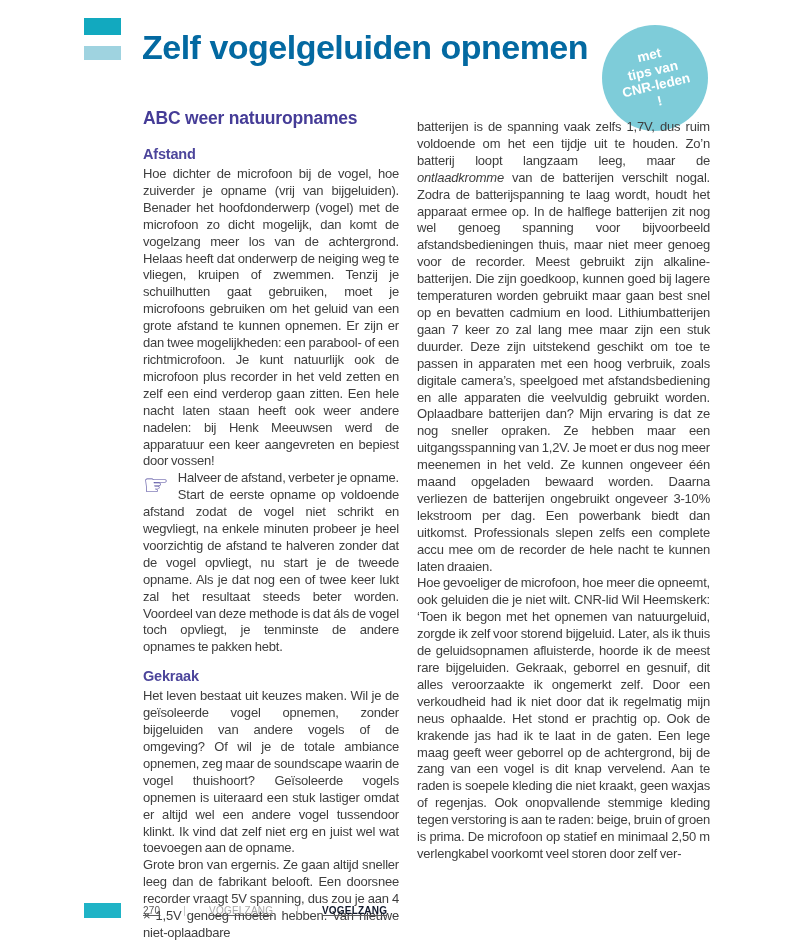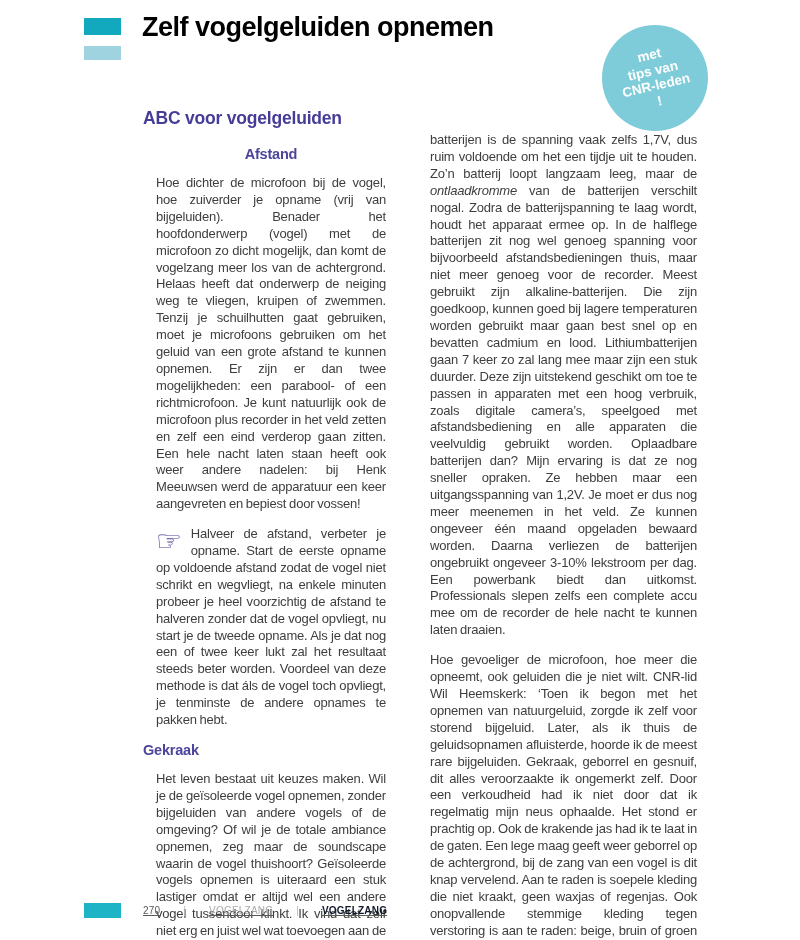--- a/index.html
+++ b/index.html
@@ -4,45 +4,45 @@
 <style>
   html,body{margin:0;padding:0;}
   body{
     width:800px;height:940px;background:#ffffff;position:relative;overflow:hidden;
     font-family:"Liberation Sans", sans-serif;
   }
   .block{position:absolute;}
   .block-dark{left:84px;top:18px;width:37px;height:17px;background:#12a9bf;}
   .block-light{left:84px;top:46px;width:37px;height:14px;background:#9fd3e0;}
   .page-title{
-    position:absolute;left:142px;top:12px;margin:0;
-    font-size:27px;font-weight:bold;color:#000000;letter-spacing:-0.5px;white-space:nowrap;
+    position:absolute;left:142px;top:28px;margin:0;
+    font-size:34px;font-weight:bold;color:#0369a1;letter-spacing:-0.5px;white-space:nowrap;
   }
   .badge{
     position:absolute;left:602px;top:25px;width:106px;height:106px;border-radius:50%;
     background:#7eccd9;z-index:0;display:flex;align-items:center;justify-content:center;
   }
   .badge-text{
     transform:rotate(-13deg);text-align:center;color:#ffffff;font-weight:bold;
     font-size:13.5px;line-height:15.5px;
   }
   .col{position:absolute;z-index:1;}
   .col-left{left:143px;top:108px;width:256px;}
   .col-right{left:417px;top:119px;width:293px;}
   .col p{
-    margin:13px;font-size:13px;line-height:16.9px;color:#3e3e3e;
+    margin:0;font-size:13px;line-height:16.9px;color:#3e3e3e;
     text-align:justify;letter-spacing:-0.2px;word-spacing:-0.6px;
   }
   h2.section{
     margin:0 0 17px 0;font-size:17.5px;font-weight:bold;color:#453c97;letter-spacing:-0.2px;
   }
   h3.sub{
     margin:12px 0 4px 0;font-size:14.5px;font-weight:bold;color:#4c459b;letter-spacing:-0.2px;
   }
-  h3.sub.first{margin-top:0;text-align:center;}
+  h3.sub.first{margin-top:0;}
   .hand{
     float:left;font-family:"DejaVu Sans", sans-serif;font-size:29px;line-height:28px;
     color:#4c459b;margin:1px 9px 0 0;
   }
   .ital{font-style:italic;}
   .footer{
     position:absolute;left:84px;top:902px;height:16px;display:flex;align-items:center;z-index:1;
   }
   .footer-block{width:37px;height:15px;background:#1fb3c6;margin-right:22px;}
   .footer-text{font-size:10px;color:#595959;display:flex;gap:23px;align-items:center;letter-spacing:0.2px;text-decoration:underline;}
@@ -63,31 +63,30 @@
   <div class="badge">
     <div class="badge-text">
       <div>met</div>
       <div>tips van</div>
       <div>CNR-leden</div>
       <div>!</div>
     </div>
   </div>
 
   <div class="col col-left">
-    <h2 class="section">ABC voor vogelgeluiden</h2>
+    <h2 class="section">ABC weer natuuropnames</h2>
 
     <h3 class="sub first">Afstand</h3>
     <p>Hoe dichter de microfoon bij de vogel, hoe zuiverder je opname (vrij van bijgeluiden). Benader het hoofdonderwerp (vogel) met de microfoon zo dicht mogelijk, dan komt de vogelzang meer los van de achtergrond. Helaas heeft dat onderwerp de neiging weg te vliegen, kruipen of zwemmen. Tenzij je schuilhutten gaat gebruiken, moet je microfoons gebruiken om het geluid van een grote afstand te kunnen opnemen. Er zijn er dan twee mogelijkheden: een parabool- of een richtmicrofoon. Je kunt natuurlijk ook de microfoon plus recorder in het veld zetten en zelf een eind verderop gaan zitten. Een hele nacht laten staan heeft ook weer andere nadelen: bij Henk Meeuwsen werd de apparatuur een keer aangevreten en bepiest door vossen!</p>
 
     <p class="tip"><span class="hand">☞</span><span>Halveer de afstand, verbeter je opname. Start de eerste opname op voldoende afstand zodat de vogel niet schrikt en wegvliegt, na enkele minuten probeer je heel voorzichtig de afstand te halveren zonder dat de vogel opvliegt, nu start je de tweede opname. Als je dat nog een of twee keer lukt zal het resultaat steeds beter worden. Voordeel van deze methode is dat áls de vogel toch opvliegt, je tenminste de andere opnames te pakken hebt.</span></p>
 
     <h3 class="sub">Gekraak</h3>
     <p>Het leven bestaat uit keuzes maken. Wil je de geïsoleerde vogel opnemen, zonder bijgeluiden van andere vogels of de omgeving? Of wil je de totale ambiance opnemen, zeg maar de soundscape waarin de vogel thuishoort? Geïsoleerde vogels opnemen is uiteraard een stuk lastiger omdat er altijd wel een andere vogel tussendoor klinkt. Ik vind dat zelf niet erg en juist wel wat toevoegen aan de opname.</p>
 
-    <h3 class="sub">Batterijen</h3>
     <p>Grote bron van ergernis. Ze gaan altijd sneller leeg dan de fabrikant belooft. Een doorsnee recorder vraagt 5V spanning, dus zou je aan 4 × 1,5V genoeg moeten hebben. Van nieuwe niet-oplaadbare</p>
   </div>
 
   <div class="col col-right">
     <p><span>batterijen is de spanning vaak zelfs 1,7V, dus ruim voldoende om het een tijdje uit te houden. Zo’n batterij loopt langzaam leeg, maar de </span><span class="ital">ontlaadkromme</span><span> van de batterijen verschilt nogal. Zodra de batterijspanning te laag wordt, houdt het apparaat ermee op. In de halflege batterijen zit nog wel genoeg spanning voor bijvoorbeeld afstandsbedieningen thuis, maar niet meer genoeg voor de recorder. Meest gebruikt zijn alkaline-batterijen. Die zijn goedkoop, kunnen goed bij lagere temperaturen worden gebruikt maar gaan best snel op en bevatten cadmium en lood. Lithiumbatterijen gaan 7 keer zo zal lang mee maar zijn een stuk duurder. Deze zijn uitstekend geschikt om toe te passen in apparaten met een hoog verbruik, zoals digitale camera’s, speelgoed met afstandsbediening en alle apparaten die veelvuldig gebruikt worden. Oplaadbare batterijen dan? Mijn ervaring is dat ze nog sneller opraken. Ze hebben maar een uitgangsspanning van 1,2V. Je moet er dus nog meer meenemen in het veld. Ze kunnen ongeveer één maand opgeladen bewaard worden. Daarna verliezen de batterijen ongebruikt ongeveer 3-10% lekstroom per dag. Een powerbank biedt dan uitkomst. Professionals slepen zelfs een complete accu mee om de recorder de hele nacht te kunnen laten draaien.</span></p>
 
     <p>Hoe gevoeliger de microfoon, hoe meer die opneemt, ook geluiden die je niet wilt. CNR-lid Wil Heemskerk: ‘Toen ik begon met het opnemen van natuurgeluid, zorgde ik zelf voor storend bijgeluid. Later, als ik thuis de geluidsopnamen afluisterde, hoorde ik de meest rare bijgeluiden. Gekraak, geborrel en gesnuif, dit alles veroorzaakte ik ongemerkt zelf. Door een verkoudheid had ik niet door dat ik regelmatig mijn neus ophaalde. Het stond er prachtig op. Ook de krakende jas had ik te laat in de gaten. Een lege maag geeft weer geborrel op de achtergrond, bij de zang van een vogel is dit knap vervelend. Aan te raden is soepele kleding die niet kraakt, geen waxjas of regenjas. Ook onopvallende stemmige kleding tegen verstoring is aan te raden: beige, bruin of groen is prima. De microfoon op statief en minimaal 2,50 m verlengkabel voorkomt veel storen door zelf ver-</p>
   </div>
 
   <div class="footer">

